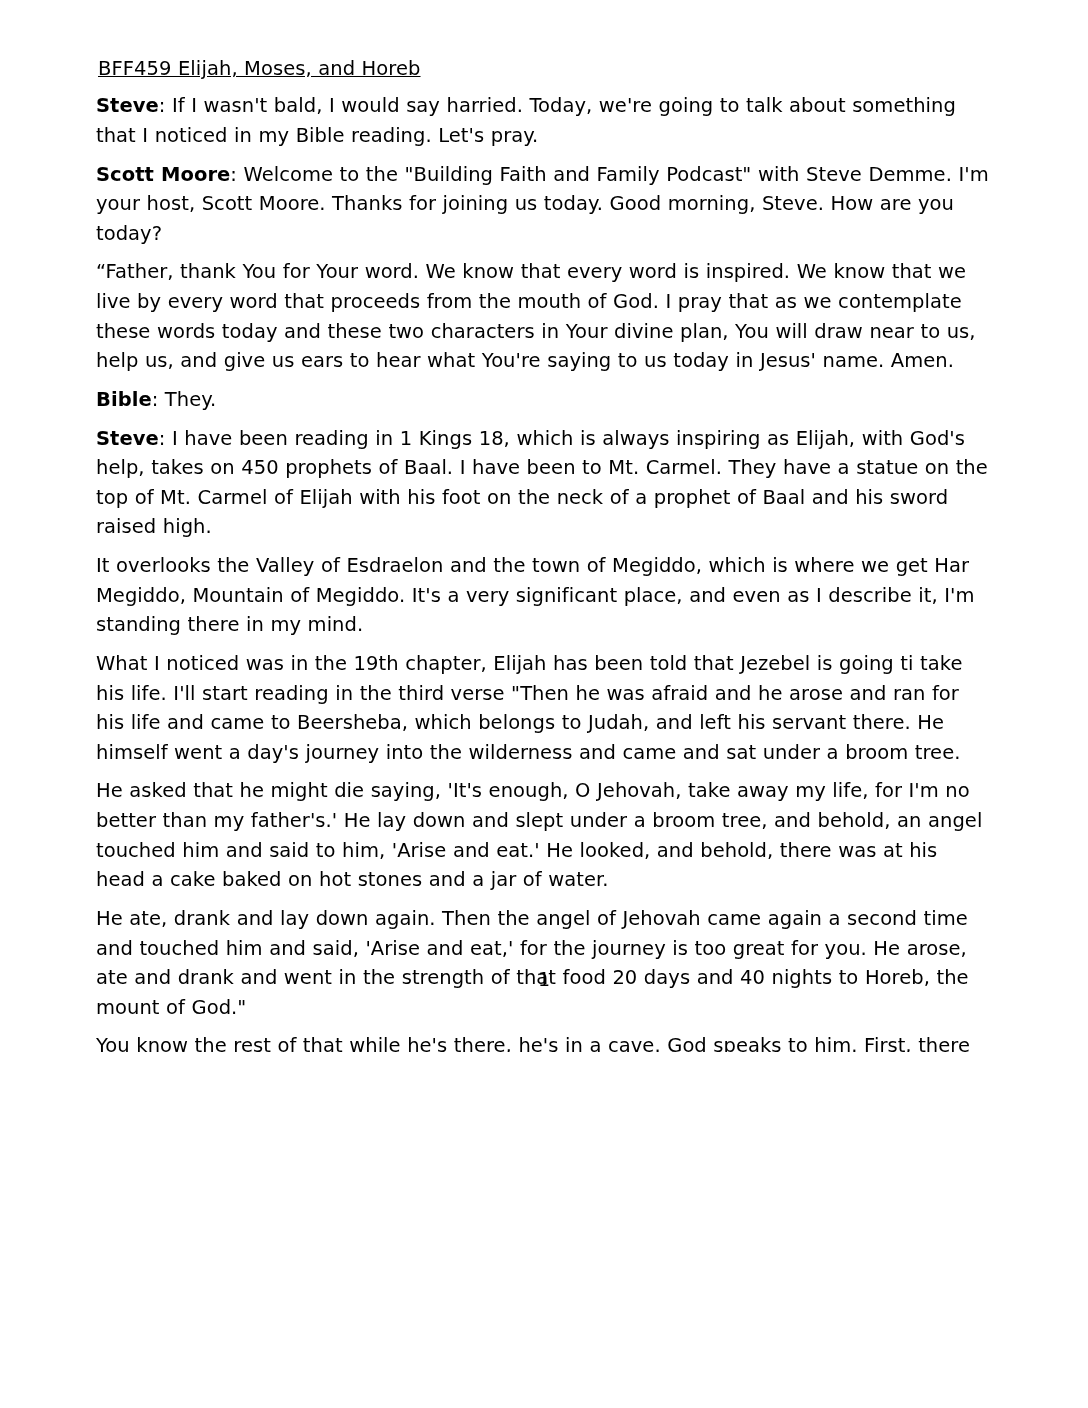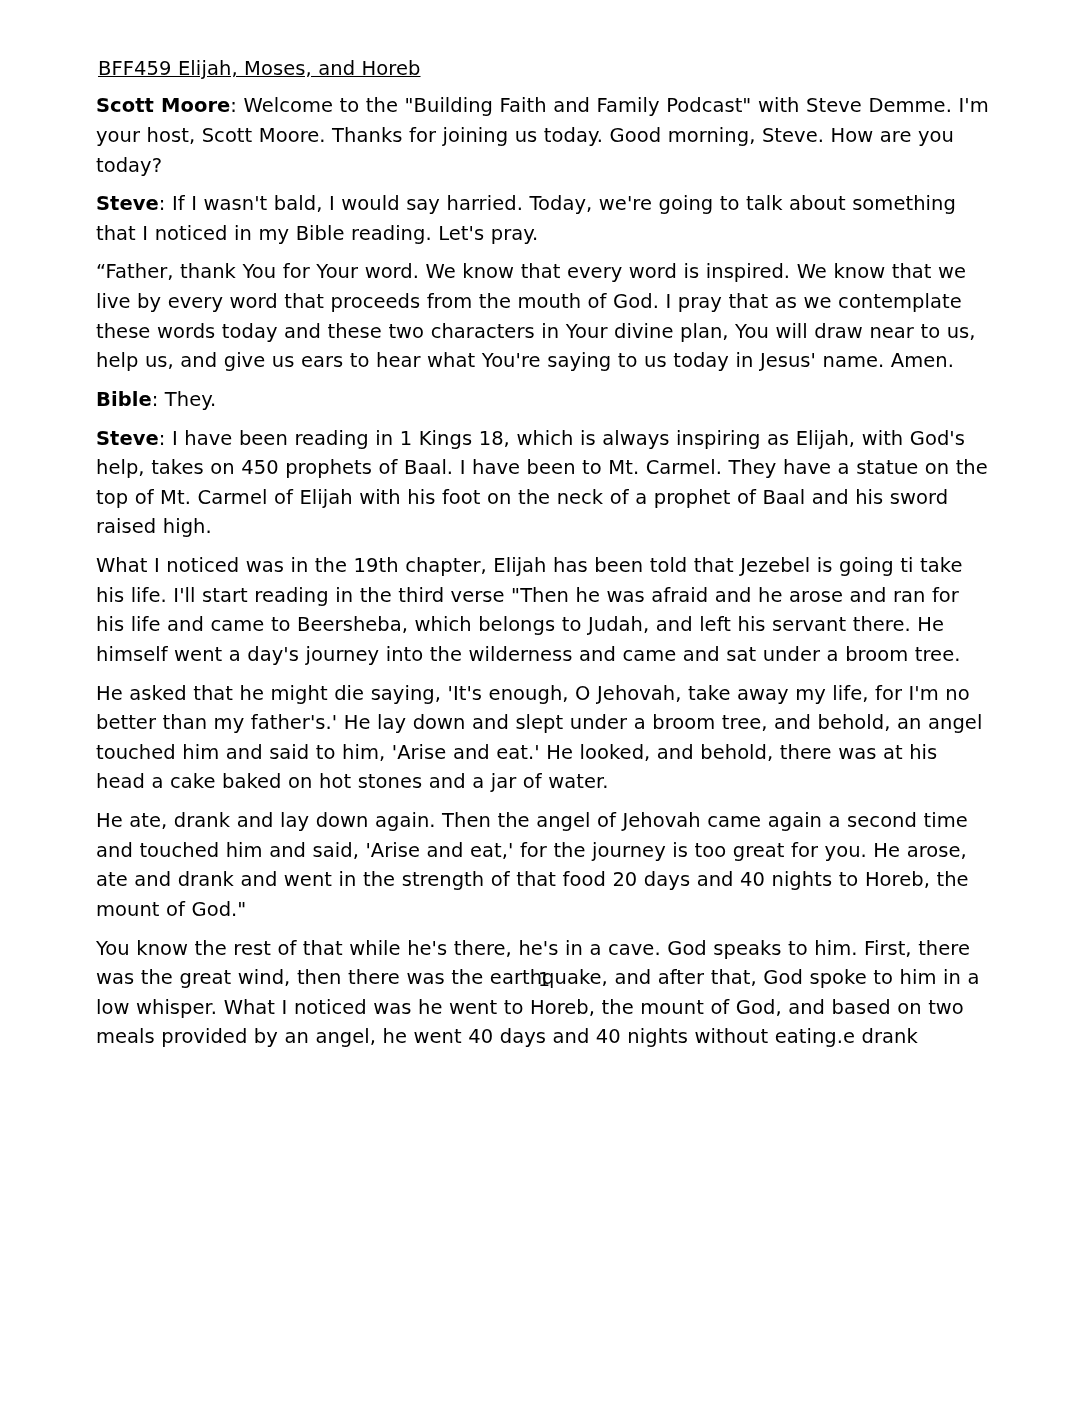--- a/index.html
+++ b/index.html
@@ -46,25 +46,26 @@
   }
 </style>
 </head>
 <body>
 
 <div class="page">
 
   <div class="doc-title">BFF459 Elijah, Moses, and Horeb</div>
 
   <div id="paragraphs">
+      <div class="para"><span class="speaker">Steve</span><span>: </span><span>If I wasn't bald, I would say harried. Today, we're going to talk about something that I noticed in my Bible reading. Let's pray.</span></div>
       <div class="para"><span class="speaker">Scott Moore</span><span>: </span><span>Welcome to the "Building Faith and Family Podcast" with Steve Demme. I'm your host, Scott Moore. Thanks for joining us today. Good morning, Steve. How are you today?</span></div>
-      <div class="para"><span class="speaker">Steve</span><span>: </span><span>If I wasn't bald, I would say harried. Today, we're going to talk about something that I noticed in my Bible reading. Let's pray.</span></div>
       <div class="para"><span>“Father, thank You for Your word. We know that every word is inspired. We know that we live by every word that proceeds from the mouth of God. I pray that as we contemplate these words today and these two characters in Your divine plan, You will draw near to us, help us, and give us ears to hear what You're saying to us today in Jesus' name. Amen.</span></div>
       <div class="para"><span class="speaker">Bible</span><span>: </span><span>They.</span></div>
       <div class="para"><span class="speaker">Steve</span><span>: </span><span>I have been reading in 1 Kings 18, which is always inspiring as Elijah, with God's help, takes on 450 prophets of Baal. I have been to Mt. Carmel. They have a statue on the top of Mt. Carmel of Elijah with his foot on the neck of a prophet of Baal and his sword raised high.</span></div>
+      <div class="para"><span>It overlooks the Valley of Esdraelon and the town of Megiddo, which is where we get Har Megiddo, Mountain of Megiddo. It's a very significant place, and even as I describe it, I'm standing there in my mind.</span></div>
       <div class="para"><span>What I noticed was in the 19th chapter, Elijah has been told that Jezebel is going ti take his life. I'll start reading in the third verse "Then he was afraid and he arose and ran for his life and came to Beersheba, which belongs to Judah, and left his servant there. He himself went a day's journey into the wilderness and came and sat under a broom tree.</span></div>
       <div class="para"><span>He asked that he might die saying, 'It's enough, O Jehovah, take away my life, for I'm no better than my father's.' He lay down and slept under a broom tree, and behold, an angel touched him and said to him, 'Arise and eat.' He looked, and behold, there was at his head a cake baked on hot stones and a jar of water.</span></div>
       <div class="para"><span>He ate, drank and lay down again. Then the angel of Jehovah came again a second time and touched him and said, 'Arise and eat,' for the journey is too great for you. He arose, ate and drank and went in the strength of that food 20 days and 40 nights to Horeb, the mount of God."</span></div>
       <div class="para"><span>You know the rest of that while he's there, he's in a cave. God speaks to him. First, there was the great wind, then there was the earthquake, and after that, God spoke to him in a low whisper. What I noticed was he went to Horeb, the mount of God, and based on two meals provided by an angel, he went 40 days and 40 nights without eating.e drank anything.</span></div>
     </div>
 
   <div class="page-number">1</div>
 
 </div>
 

